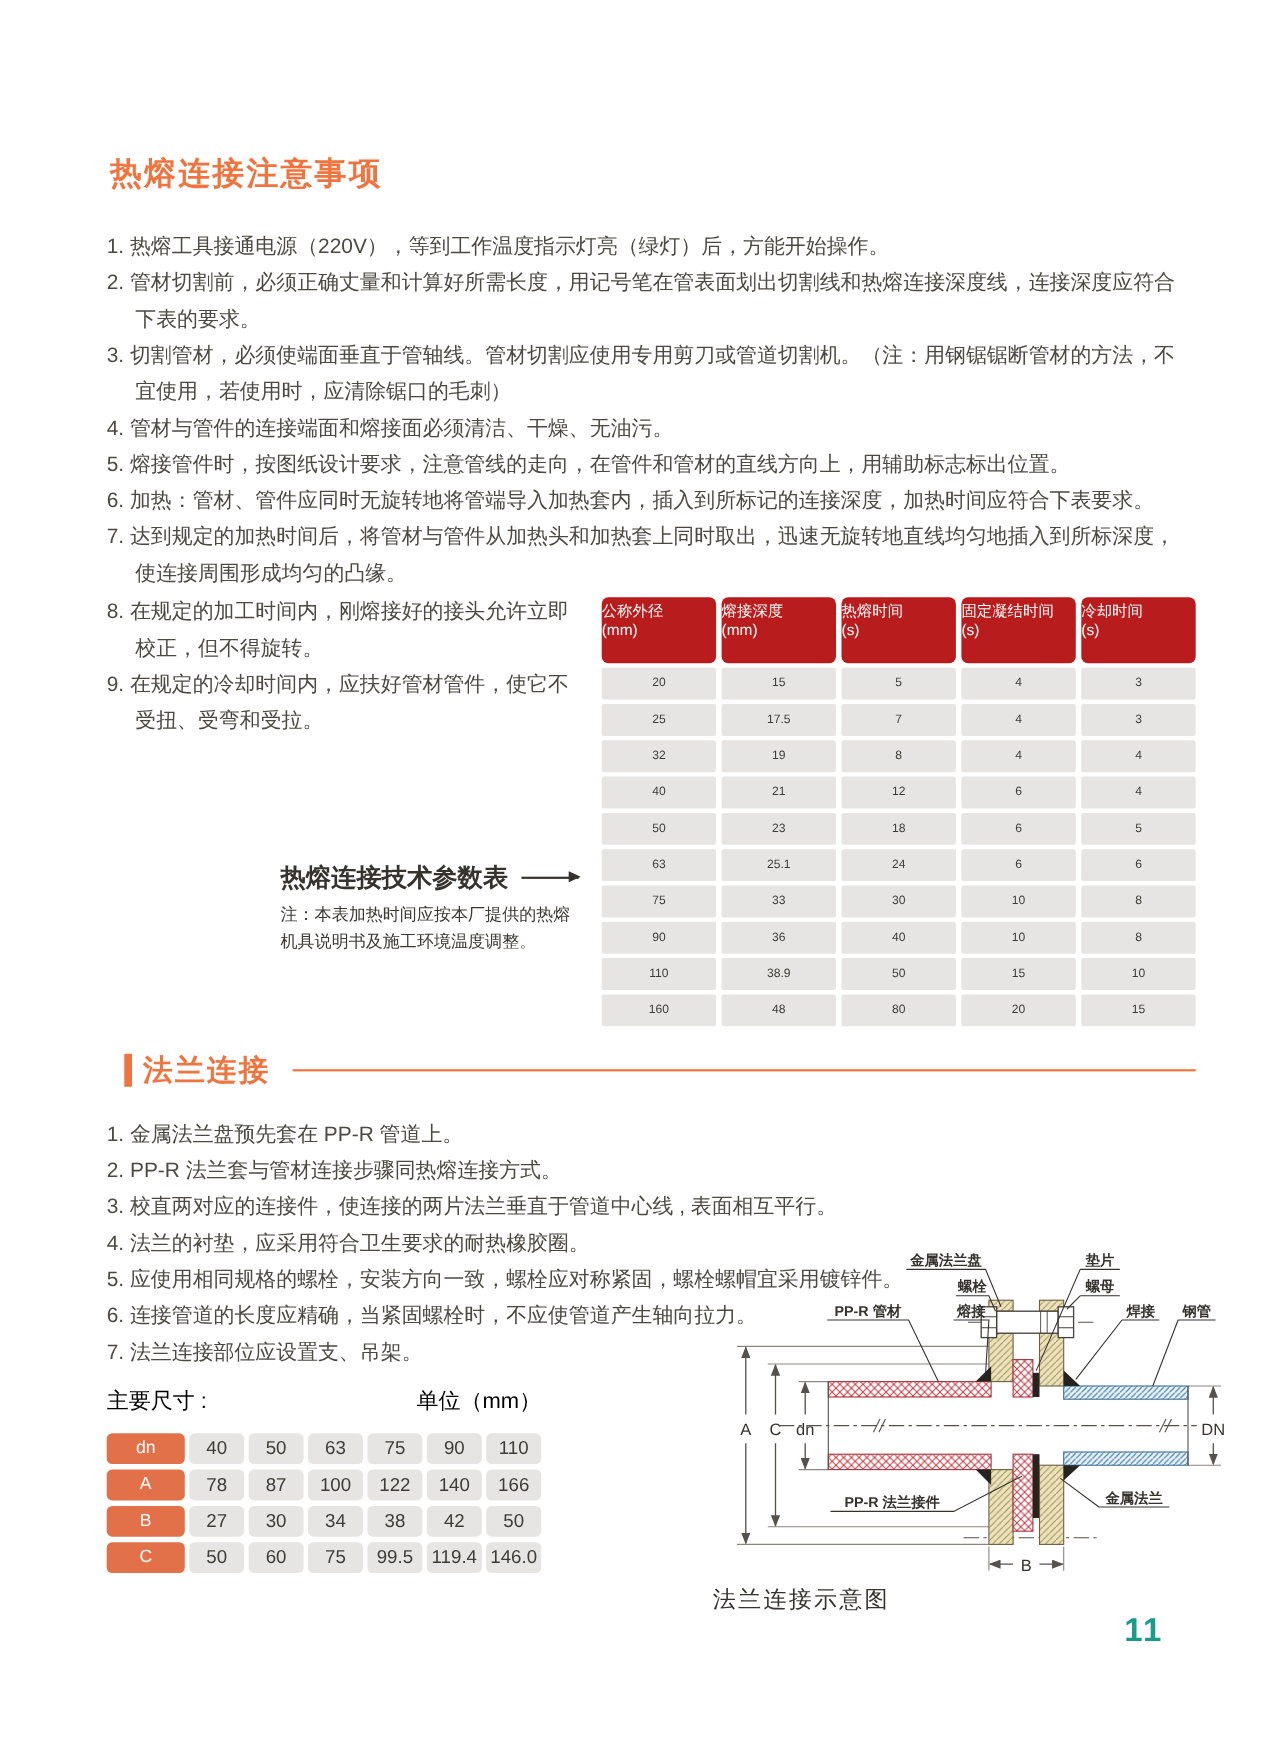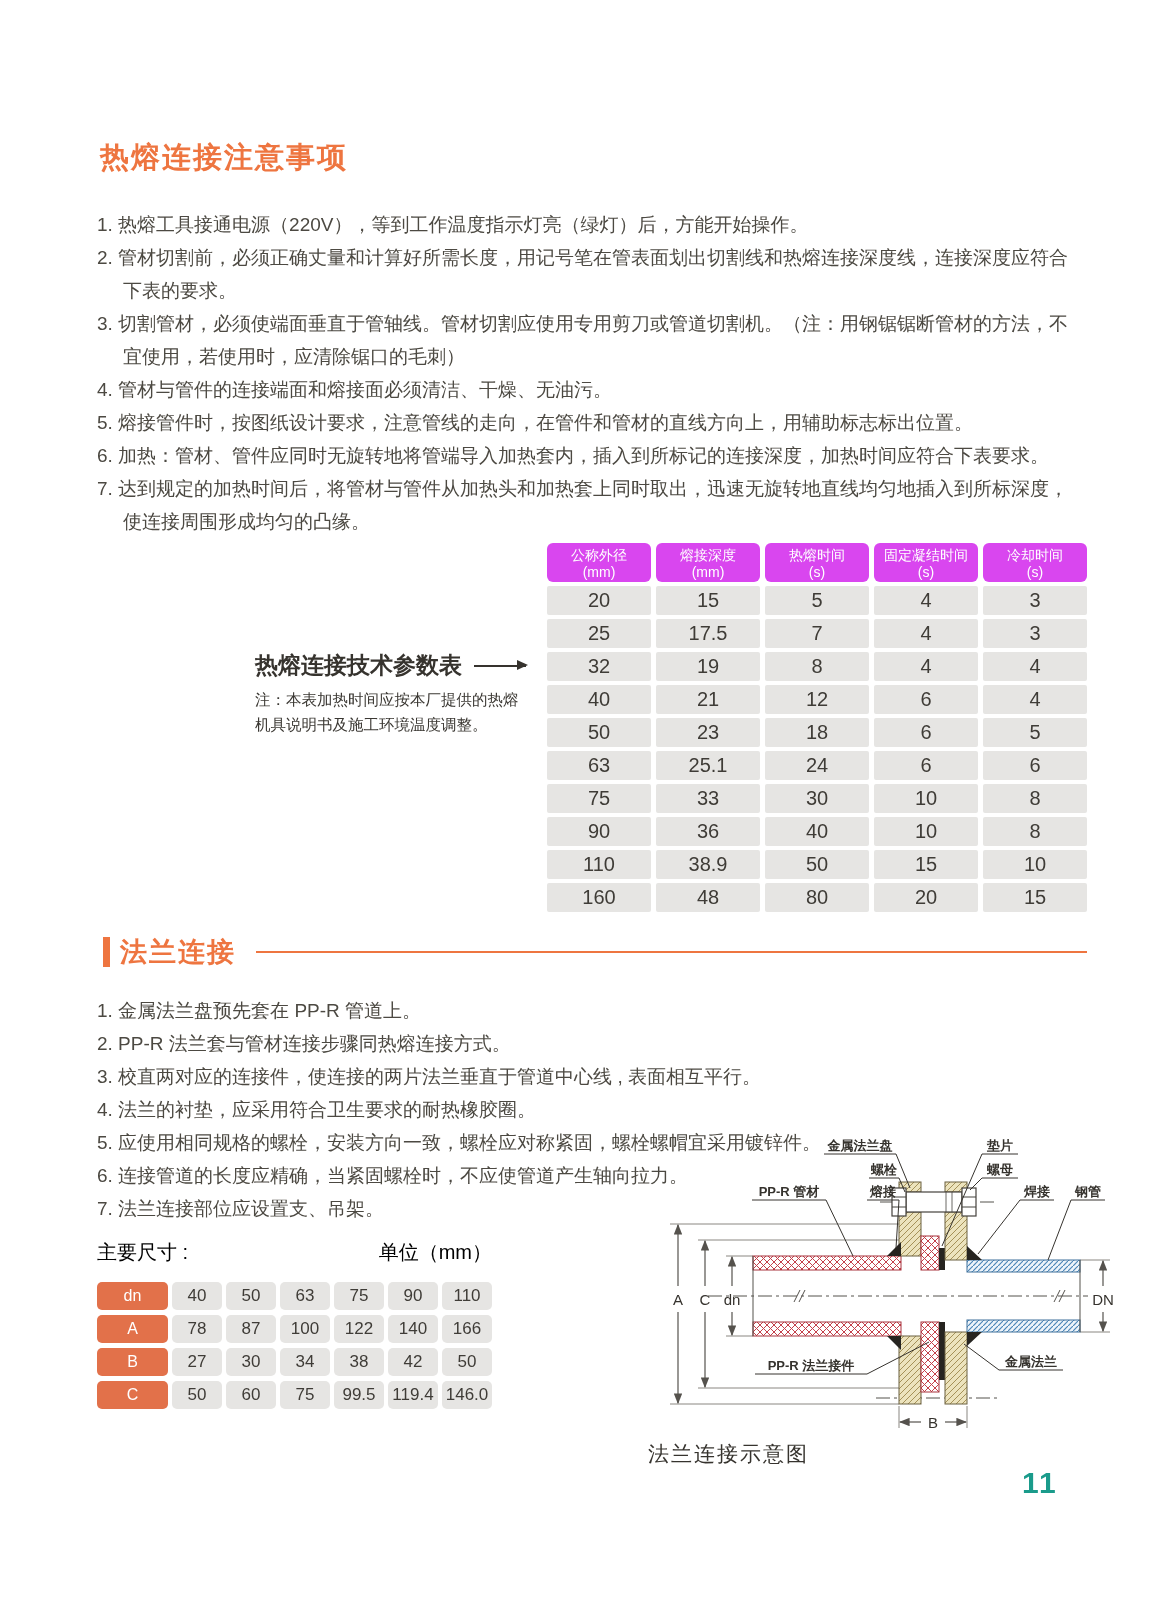--- a/index.html
+++ b/index.html
@@ -23,39 +23,39 @@
     font-size:19px; line-height:33px; color:#4c4942;
     padding-left:26px; text-indent:-26px;
   }
 
   .s1-row { display:flex; align-items:flex-start; margin-top:2px; }
   .s1-left { width:450px; flex:none; padding-right:12px; }
 
   .param-table { flex:1; margin-top:3px; }
   .trow { display:flex; gap:5px; margin-bottom:4px; }
   .hcell {
-    flex:1; background:#d946ef; color:#ffffff; border-radius:6px;
-    text-align:center; font-size:14px; line-height:17px; padding:4px 0 1px;
+    flex:1; background:#b91c1c; color:#ffffff; border-radius:6px;
+    text-align:left; font-size:14px; line-height:17px; padding:4px 0 22px;
   }
   .dcell {
     flex:1; background:#e6e5e3; color:#3f3c37; border-radius:2px;
-    text-align:center; font-size:20px; height:29px; line-height:29px;
+    text-align:center; font-size:11px; height:29px; line-height:29px;
   }
 
   .note-block { margin:110px 0 0 158px; width:268px; }
   .note-title-row { display:flex; align-items:center; }
   .note-title { font-size:23px; font-weight:700; color:#36332e; white-space:nowrap; }
   .arrow-icon { margin-left:12px; position:relative; width:52px; height:2px; background:#36332e; flex:none; }
   .arrow-icon::after {
     content:""; position:absolute; right:-2px; top:-4.5px; width:0; height:0;
     border-left:11px solid #36332e; border-top:5.5px solid transparent; border-bottom:5.5px solid transparent;
   }
   .note-text { margin-top:6px; font-size:15.5px; line-height:25px; color:#3b3833; }
 
-  .s2-head { display:flex; align-items:center; margin:18px 0 24px 6px; }
+  .s2-head { display:flex; align-items:center; margin:18px 0 24px 16px; }
   .s2-bar { width:7px; height:30px; background:#ee7540; margin-right:10px; flex:none; }
   .s2-title { color:#ee7540; font-size:27px; font-weight:700; letter-spacing:2px; white-space:nowrap; }
   .s2-line { flex:1; height:2px; background:#ee7540; margin-left:20px; }
 
   .dims-head {
     display:flex; width:395px; justify-content:space-between;
     font-size:20px; color:#000000; margin:14px 0 16px 0;
   }
   .drow { display:flex; gap:4px; margin-bottom:5px; width:395px; }
   .dlabel {
@@ -94,20 +94,24 @@
         <div class="list-item">2. 管材切割前，必须正确丈量和计算好所需长度，用记号笔在管表面划出切割线和热熔连接深度线，连接深度应符合下表的要求。</div>
         <div class="list-item">3. 切割管材，必须使端面垂直于管轴线。管材切割应使用专用剪刀或管道切割机。（注：用钢锯锯断管材的方法，不宜使用，若使用时，应清除锯口的毛刺）</div>
         <div class="list-item">4. 管材与管件的连接端面和熔接面必须清洁、干燥、无油污。</div>
         <div class="list-item">5. 熔接管件时，按图纸设计要求，注意管线的走向，在管件和管材的直线方向上，用辅助标志标出位置。</div>
         <div class="list-item">6. 加热：管材、管件应同时无旋转地将管端导入加热套内，插入到所标记的连接深度，加热时间应符合下表要求。</div>
         <div class="list-item">7. 达到规定的加热时间后，将管材与管件从加热头和加热套上同时取出，迅速无旋转地直线均匀地插入到所标深度，使连接周围形成均匀的凸缘。</div>
       </div>
 
     <div class="s1-row">
       <div class="s1-left">
+        <div>
+            <div class="list-item">8. 在规定的加工时间内，刚熔接好的接头允许立即校正，但不得旋转。</div>
+            <div class="list-item">9. 在规定的冷却时间内，应扶好管材管件，使它不受扭、受弯和受拉。</div>
+          </div>
         <div class="note-block">
           <div class="note-title-row">
             <span class="note-title">热熔连接技术参数表</span>
             <span class="arrow-icon"></span>
           </div>
           <div class="note-text">注：本表加热时间应按本厂提供的热熔机具说明书及施工环境温度调整。</div>
         </div>
       </div>
       <div class="param-table">
           <div class="trow">

